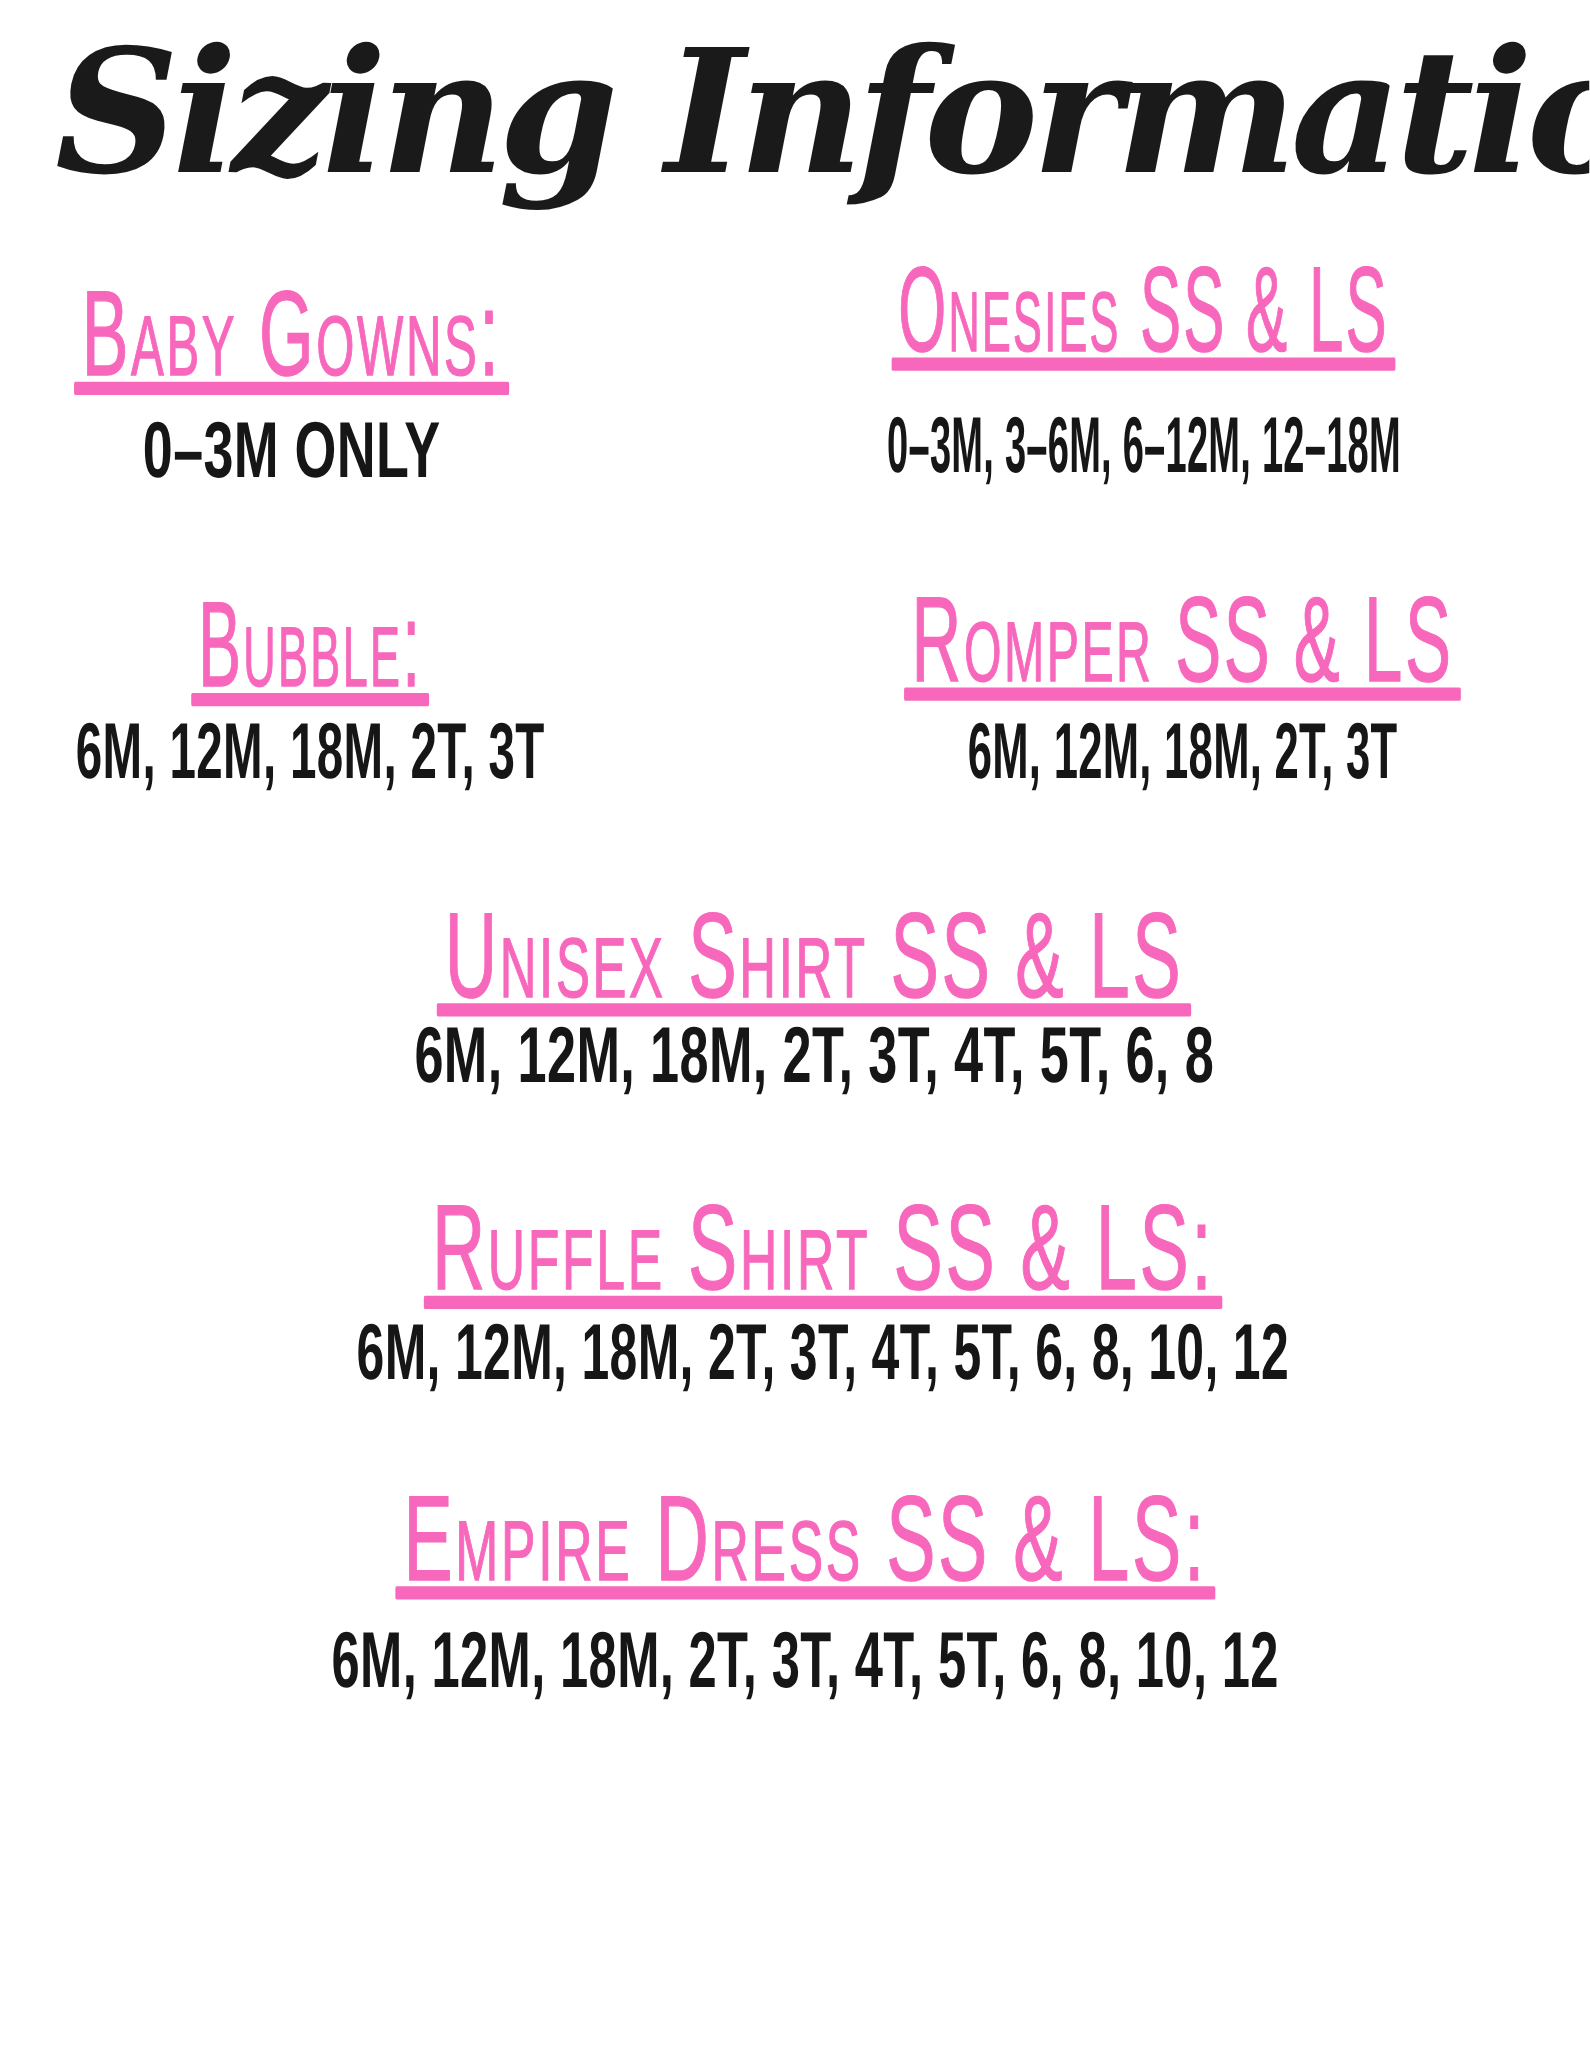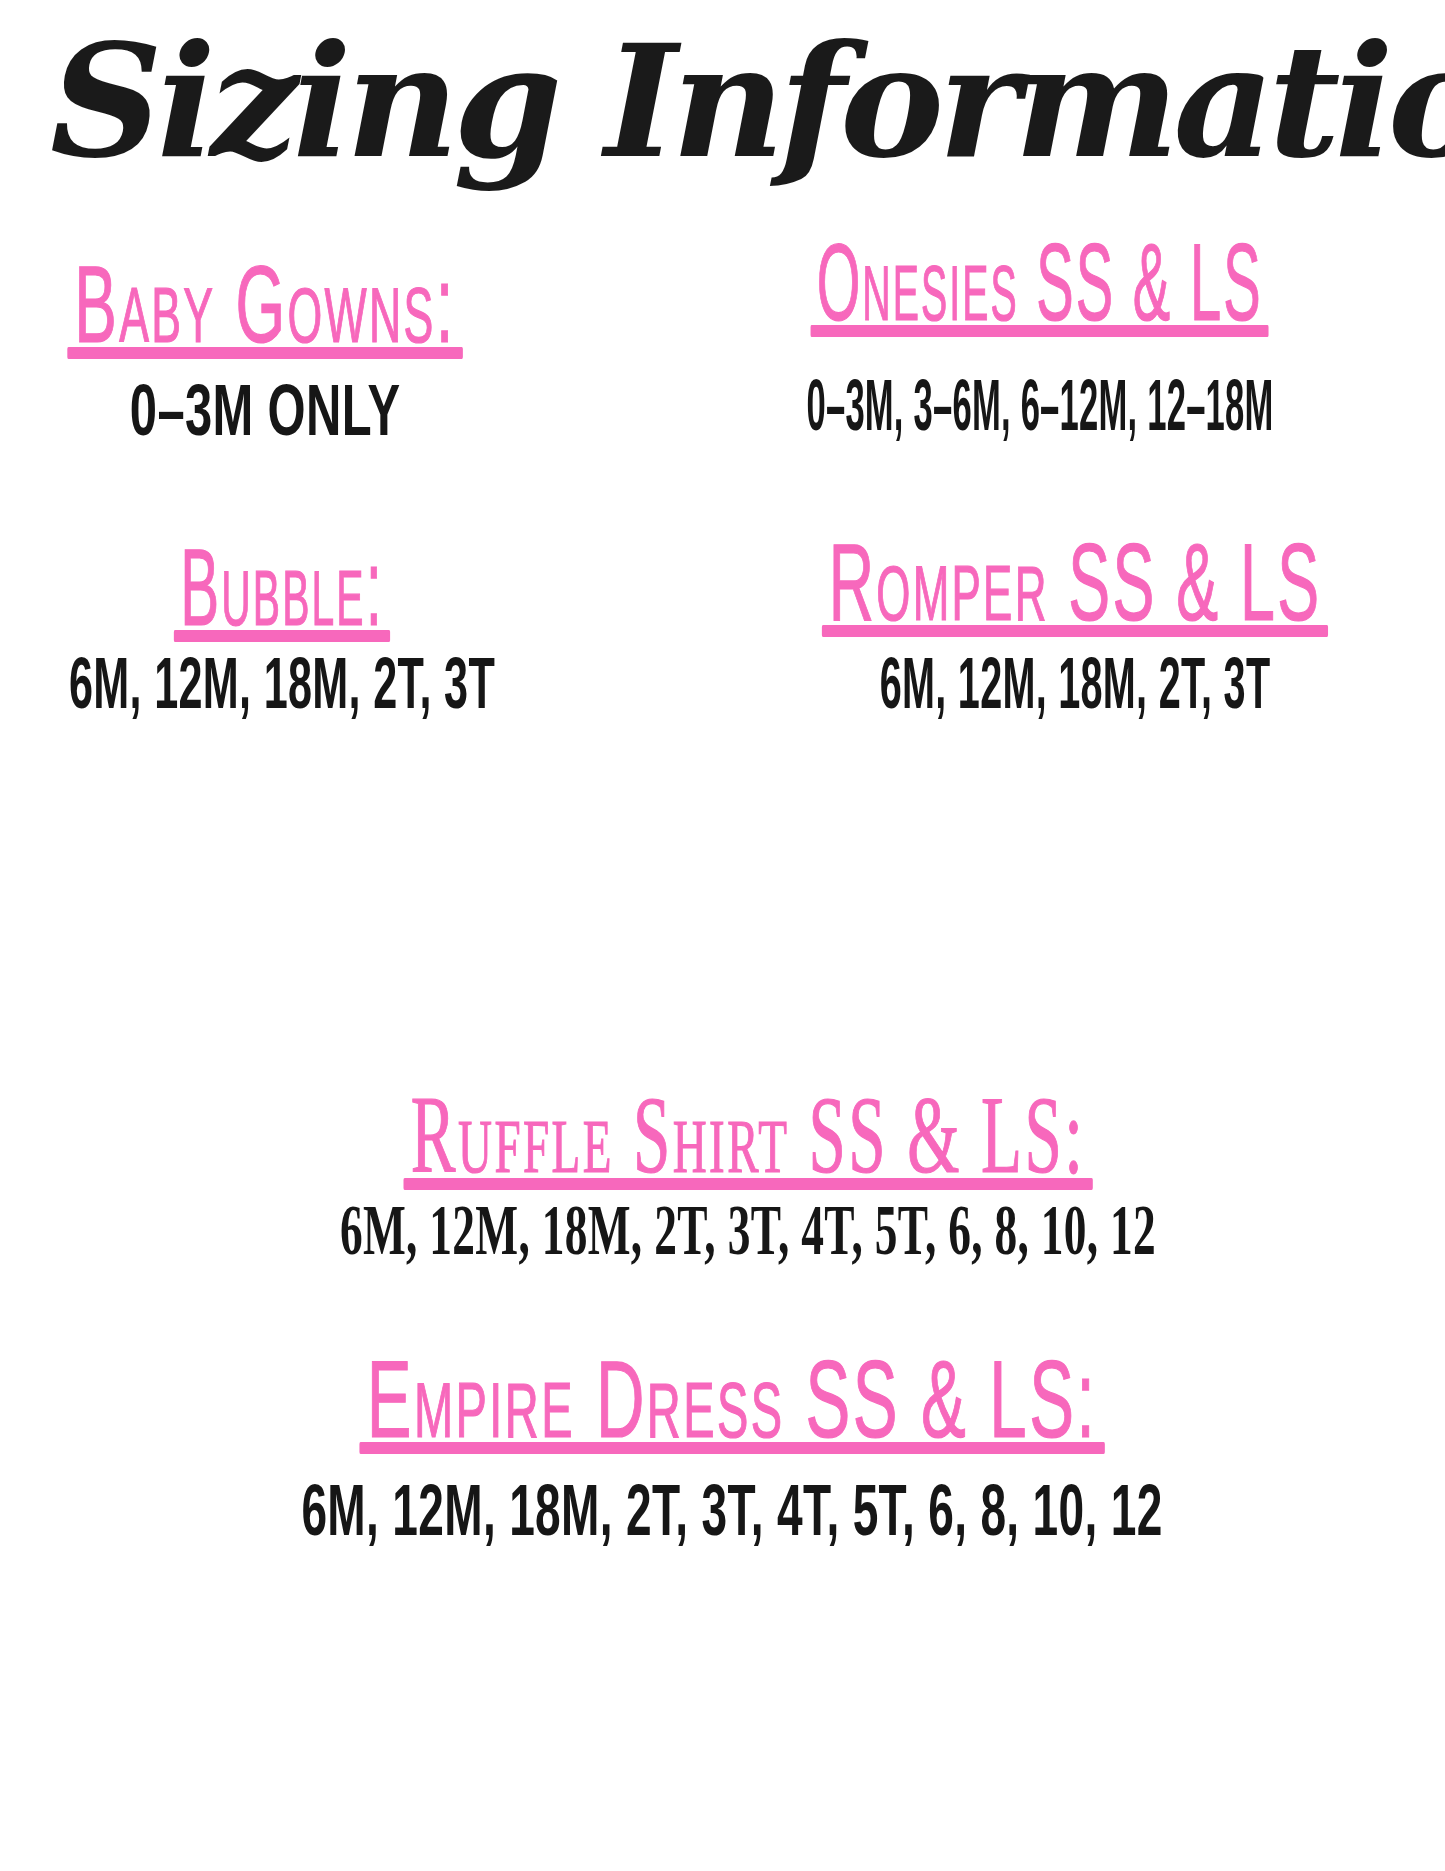--- a/index.html
+++ b/index.html
@@ -65,21 +65,21 @@
     transform: scaleX(var(--bs, 0.6));
     transform-origin: center top;
     margin-top: var(--bm, 6px);
     letter-spacing: 0.5px;
   }
   .sec-baby    { left: 265px;  top: 249px;  --hs: 0.58; --bs: 0.68; --bm: 15px; }
   .sec-onesies { left: 1040px; top: 227px;  --hs: 0.51; --bs: 0.48; --bm: 32px; }
   .sec-bubble  { left: 282px;  top: 532px;  --hs: 0.53; --bs: 0.60; --bm: 5px;  }
   .sec-romper  { left: 1075px; top: 527px;  --hs: 0.57; --bs: 0.55; --bm: 10px; }
   .sec-unisex  { left: 740px;  top: 814px;  --hs: 0.60; --bs: 0.66; --bm: 0px;  }
-  .sec-ruffle  { left: 748px;  top: 1080px; font-family: Liberation Serif, serif; --hs: 0.61; --bs: 0.63; --bm: 4px;  }
+  .sec-ruffle  { left: 748px;  top: 1080px; --hs: 0.61; --bs: 0.63; --bm: 4px;  }
   .sec-empire  { left: 732px;  top: 1344px; --hs: 0.61; --bs: 0.64; --bm: 20px; }
 </style>
 </head>
 <body>
 
 <div class="page">
 
   <h1 class="title">Sizing Information</h1>
 
   <section class="sec sec-baby">
@@ -107,20 +107,27 @@
   </section>
 
   <section class="sec sec-romper">
     <div class="hwrap">
       <div class="heading">Romper SS &amp; LS</div>
       <div class="underline"></div>
     </div>
     <div class="sizes">6M, 12M, 18M, 2T, 3T</div>
   </section>
 
+  <section class="sec sec-unisex">
+    <div class="hwrap">
+      <div class="heading">Unisex Shirt SS &amp; LS</div>
+      <div class="underline"></div>
+    </div>
+    <div class="sizes">6M, 12M, 18M, 2T, 3T, 4T, 5T, 6, 8</div>
+  </section>
 
   <section class="sec sec-ruffle">
     <div class="hwrap">
       <div class="heading">Ruffle Shirt SS &amp; LS:</div>
       <div class="underline"></div>
     </div>
     <div class="sizes">6M, 12M, 18M, 2T, 3T, 4T, 5T, 6, 8, 10, 12</div>
   </section>
 
   <section class="sec sec-empire">

